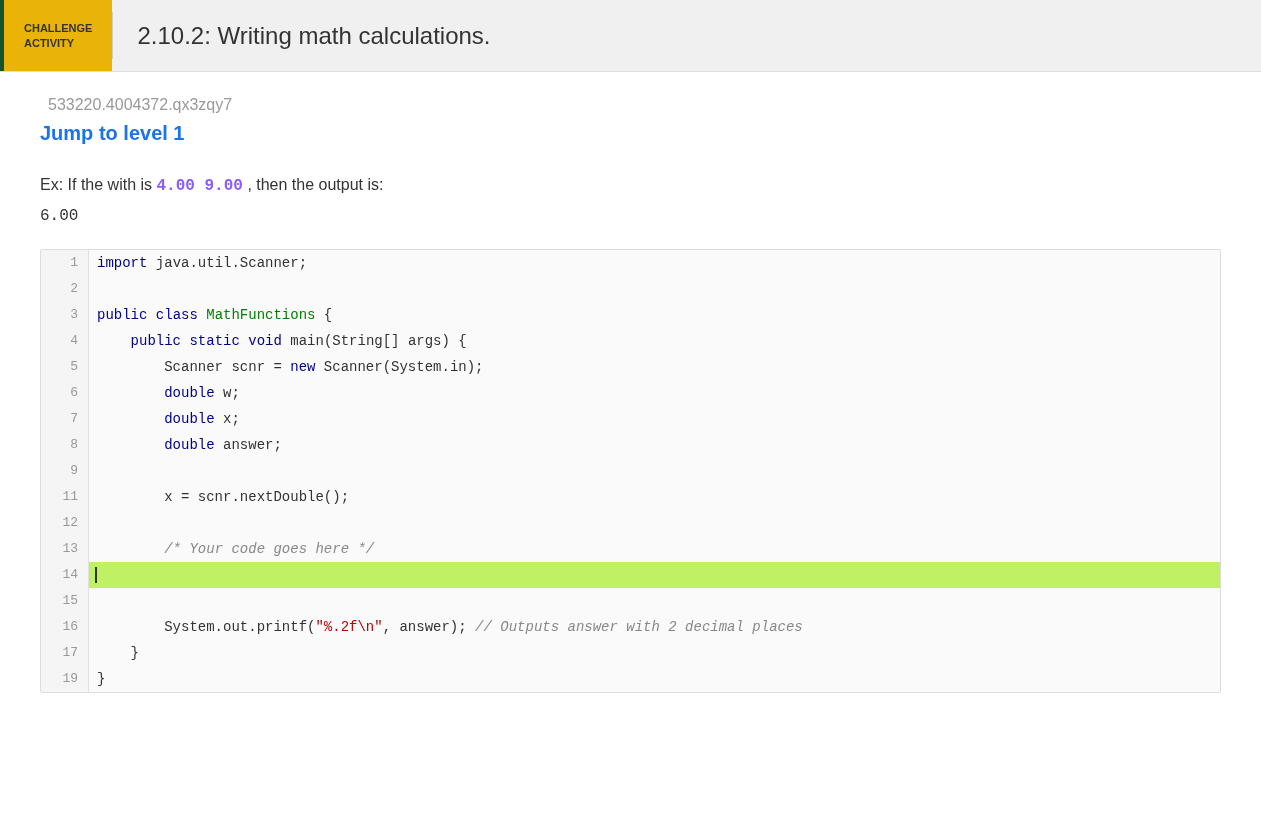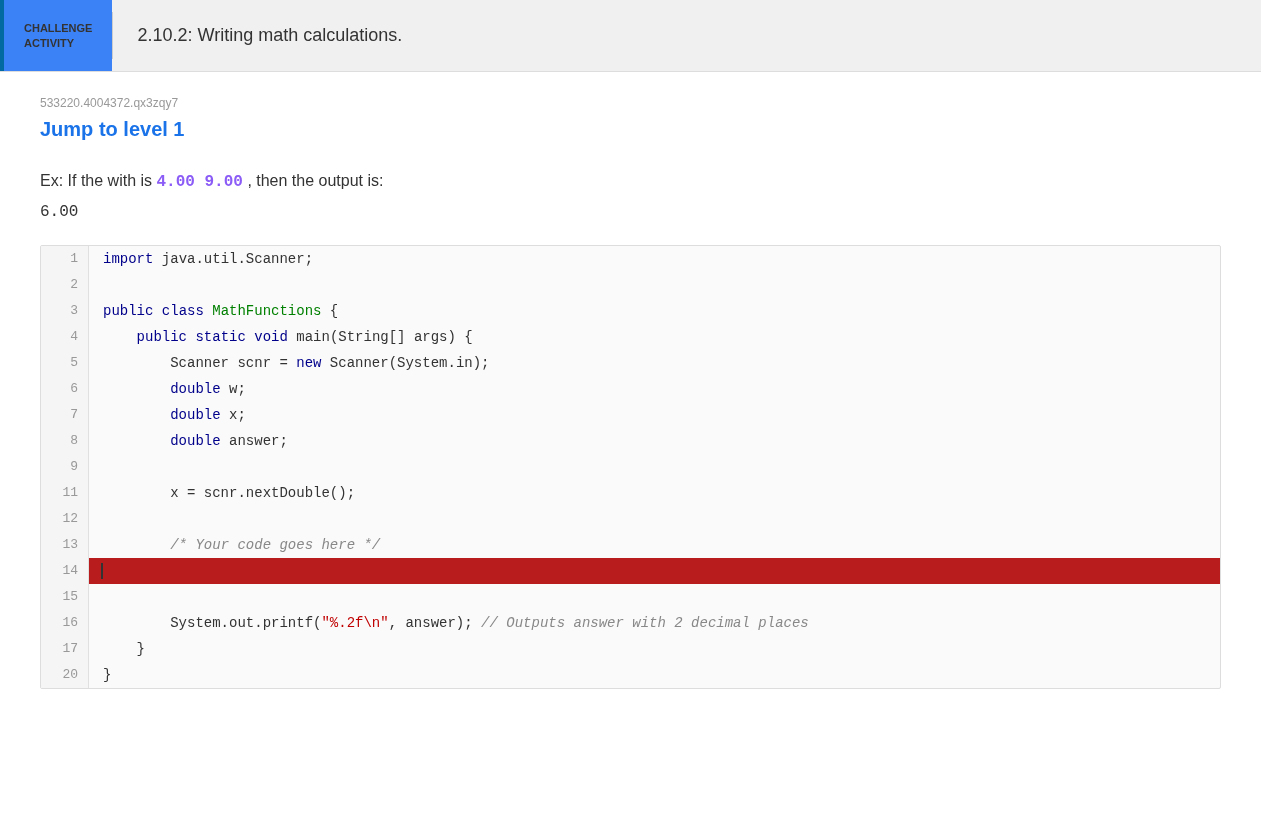--- a/index.html
+++ b/index.html
@@ -15,54 +15,55 @@
       display: flex;
       align-items: stretch;
       background: #f0f0f0;
       border-bottom: 1px solid #ddd;
       height: 72px;
     }
     .header-challenge-label {
       display: flex;
       align-items: center;
       padding: 0 20px;
-      border-left: 4px solid #0369a1;
-      background: #3b82f6;
+      border-left: 4px solid #14532d;
+      background: #eab308;
     }
     .header-challenge-text {
       font-size: 11px;
       font-weight: bold;
       color: #333;
       text-transform: uppercase;
       line-height: 1.3;
     }
     .header-divider {
       width: 1px;
       background: #ccc;
       margin: 12px 0;
     }
     .header-title-area {
       display: flex;
       align-items: center;
       padding: 0 24px;
-      font-size: 18px;
+      font-size: 24px;
       color: #333;
     }
 
     
     .main-content {
       padding: 16px 40px 40px 40px;
       max-width: 1261px;
     }
 
     .activity-id {
-      font-size: 12px;
+      font-size: 16px;
       color: #999;
       margin-bottom: 8px;
       margin-top: 8px;
+      margin-left: 8px;
     }
 
     .jump-to-level {
       font-size: 20px;
       font-weight: bold;
       color: #1a73e8;
       margin-bottom: 31px;
     }
 
     .problem-statement {
@@ -127,42 +128,41 @@
       overflow: hidden;
     }
 
     .code-line {
       display: flex;
       align-items: stretch;
       min-height: 24px;
     }
 
     .code-line.active-line {
-      background: #b91c1c;
+      background: #bef264;
     }
 
     .line-number {
       min-width: 48px;
       text-align: right;
       padding: 2px 10px 2px 0;
       color: #999;
       background: #f5f5f5;
       border-right: 1px solid #e0e0e0;
       user-select: none;
       font-size: 13px;
       line-height: 22px;
     }
 
     .line-content {
       padding: 2px 8px;
       flex: 1;
       line-height: 22px;
       white-space: pre;
       color: #333;
-      margin-left: 6px;
     }
 
     
     .kw { color: #00008b; }     
     .cls { color: #008000; }      
     .str { color: #c00000; }      
     .cmt { color: #888; font-style: italic; }
 
     .cursor-line {
       border-left: 2px solid #333;
@@ -276,19 +276,19 @@
       <div class="line-number">16</div>
       <div class="line-content">        System.out.printf(<span class="str">"%.2f\n"</span>, answer); <span class="cmt">// Outputs answer with 2 decimal places</span></div>
     </div>
 
     <div class="code-line">
       <div class="line-number">17</div>
       <div class="line-content">    }</div>
     </div>
 
     <div class="code-line">
-      <div class="line-number">20</div>
+      <div class="line-number">19</div>
       <div class="line-content">}</div>
     </div>
 
   </div>
 
 </div>
 
 </body></html>

